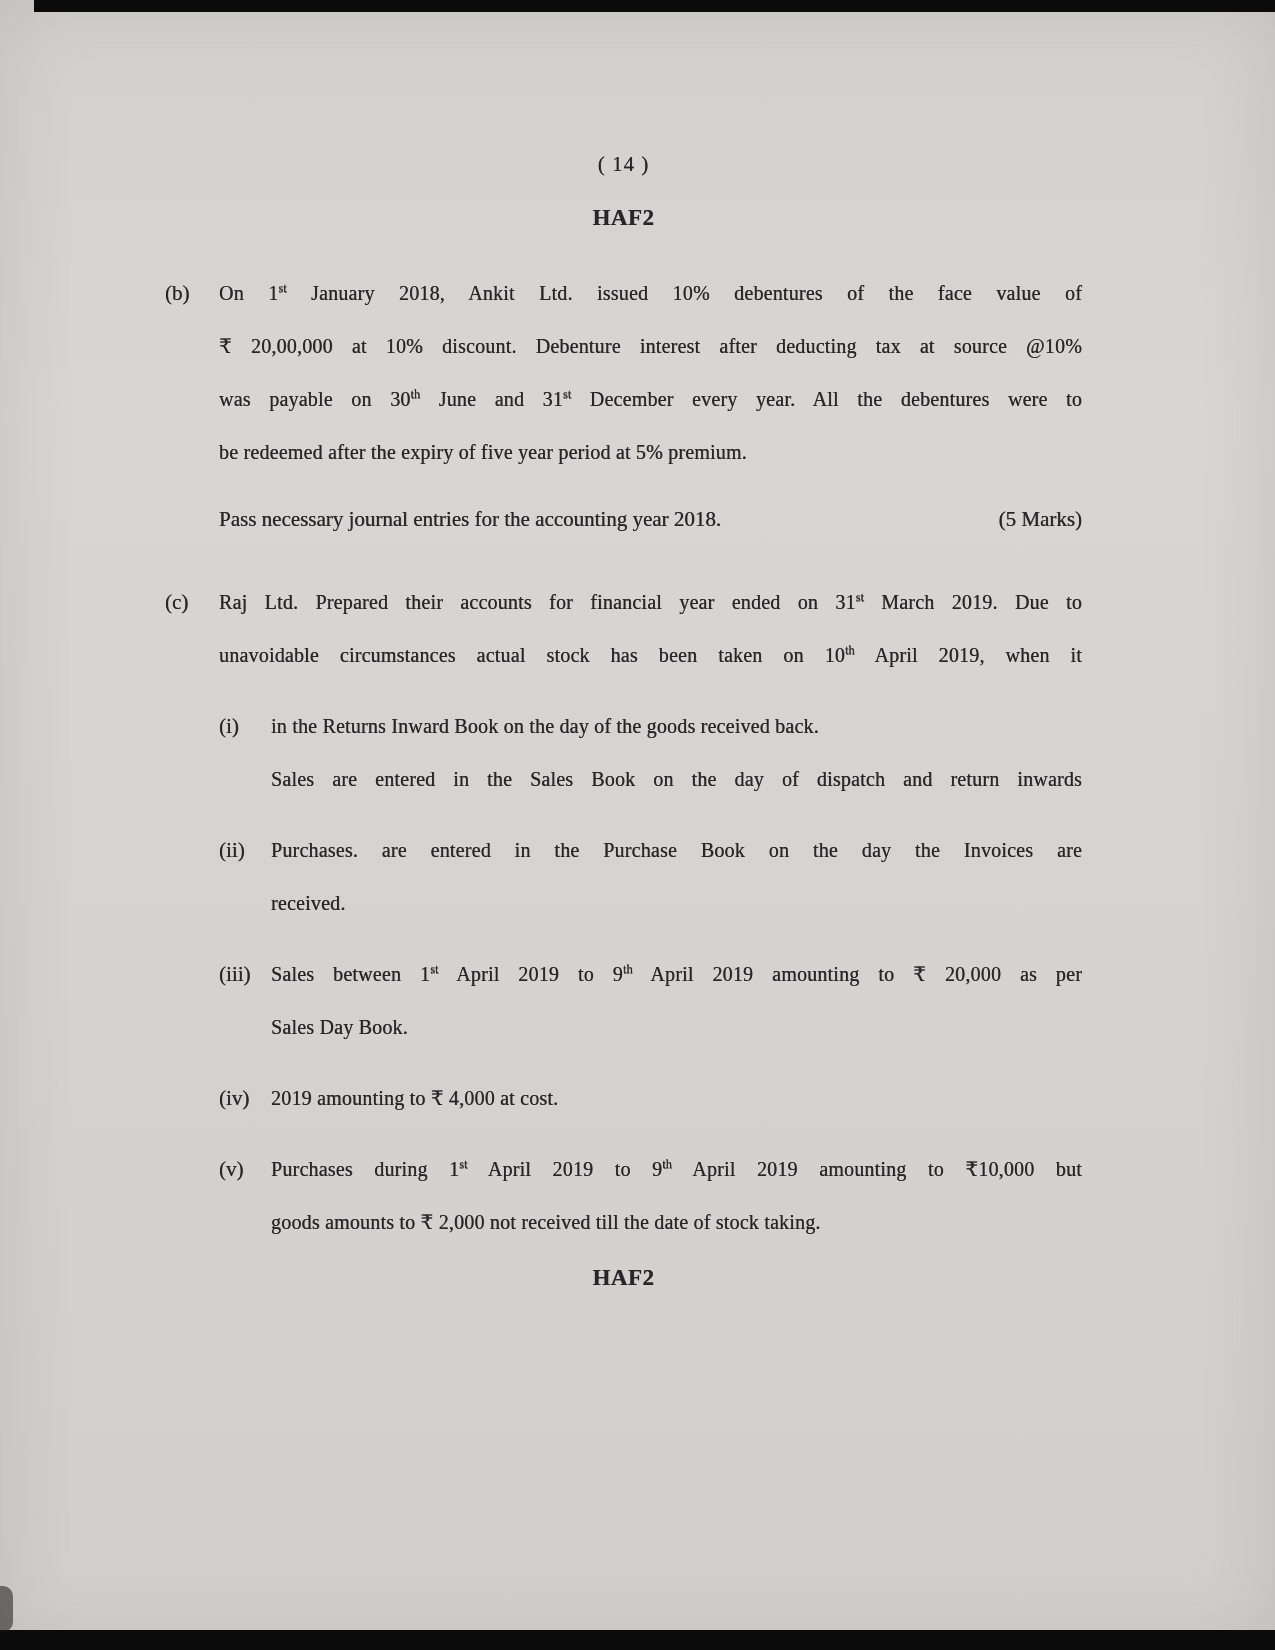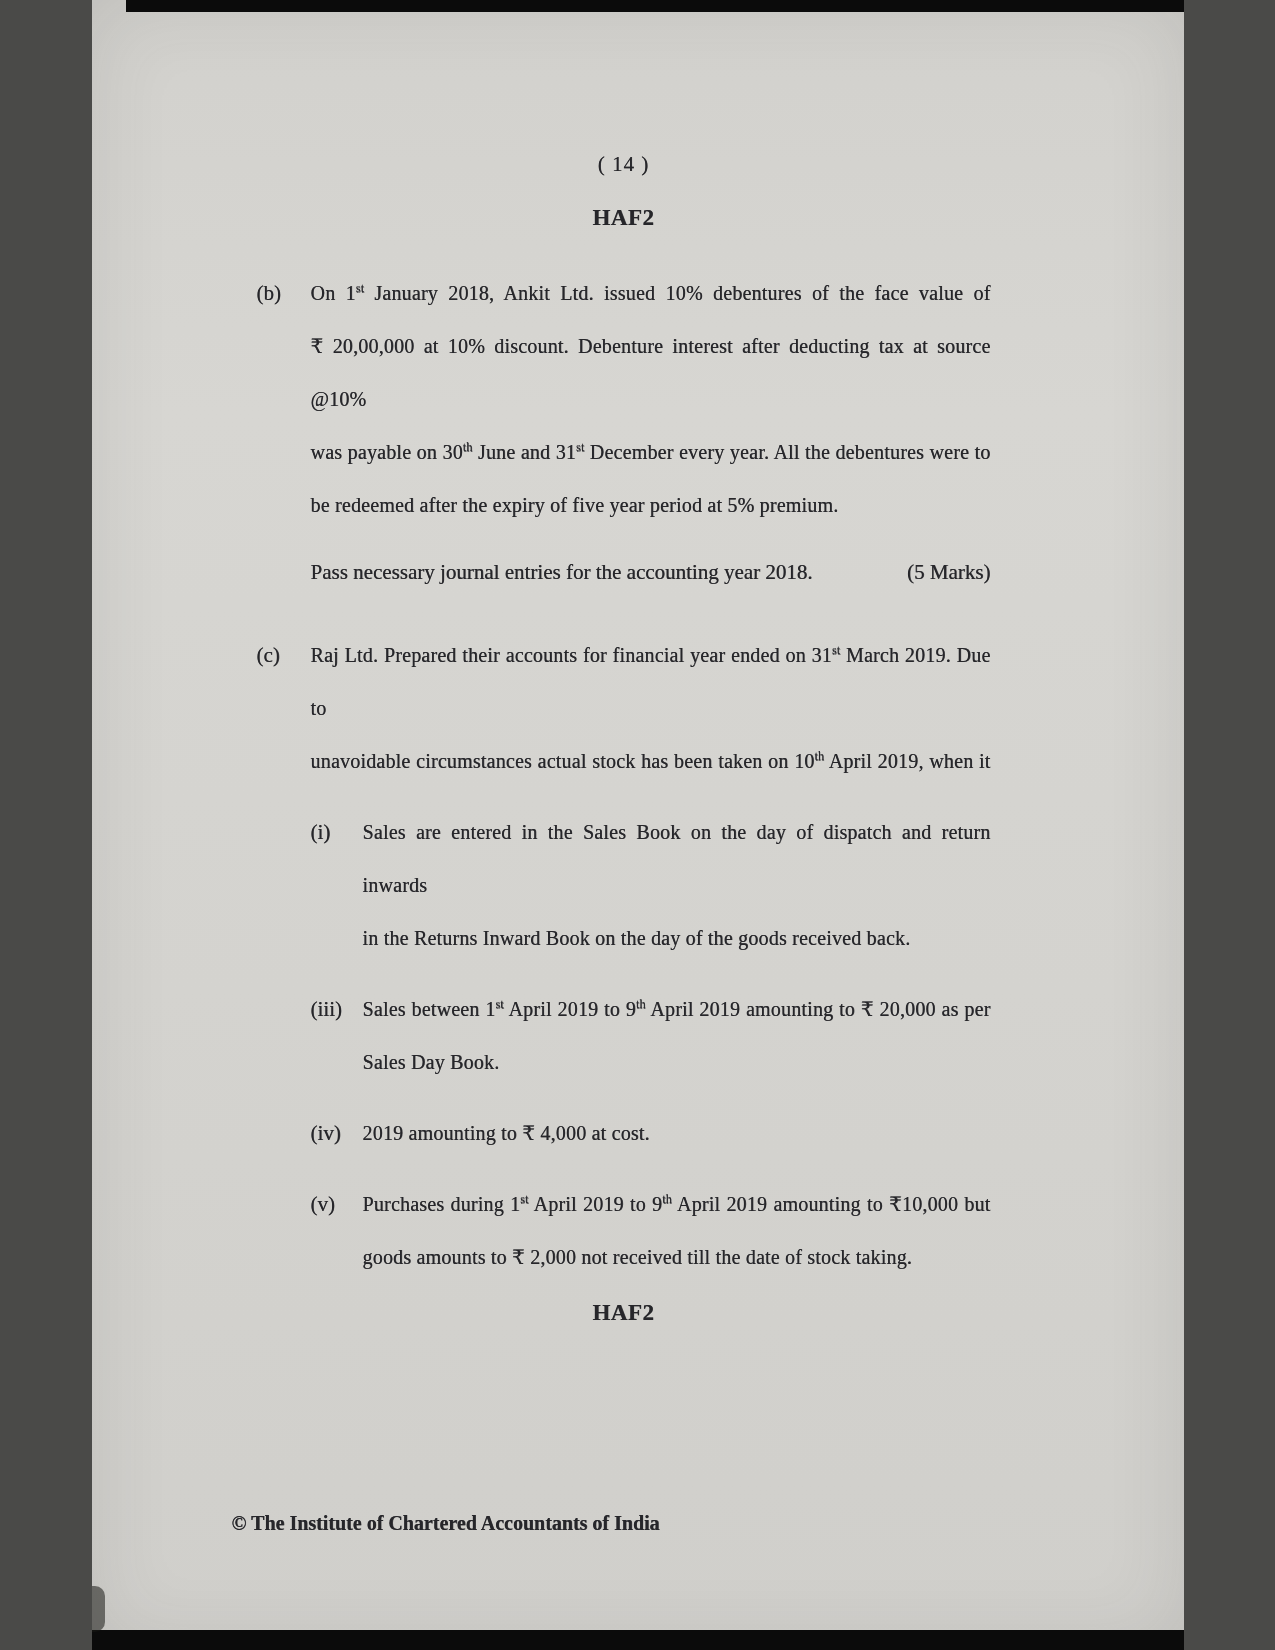--- a/index.html
+++ b/index.html
@@ -1,18 +1,18 @@
 <!DOCTYPE html>
 <html><head>
 <meta charset="utf-8">
 <style>
   html, body { margin: 0; padding: 0; background: #4a4a48; }
   .scan-page {
     position: relative;
-    width: 1092px;
+    width: 1275px;
     height: 1650px;
     margin: 0 auto;
     background: linear-gradient(180deg, #d2d1cd 0%, #d7d6d2 25%, #d4d3cf 60%, #d0cfcb 100%);
     box-shadow: inset 0 0 80px rgba(60,60,55,0.12);
     overflow: hidden;
     font-family: "Liberation Serif", "DejaVu Serif", serif;
     color: #26262a;
   }
   .edge-top {
     position: absolute; top: 0; left: 34px; right: 0; height: 12px;
@@ -124,22 +124,29 @@
       <div class="q-body">
         <div class="para">
             <div class="line">Raj Ltd. Prepared their accounts for financial year ended on 31<sup>st</sup> March 2019. Due to</div>
             <div class="line">unavoidable circumstances actual stock has been taken on 10<sup>th</sup> April 2019, when it</div>
           </div>
 
         <div class="items">
           <div class="item">
             <div class="item-label">(i)</div>
             <div class="item-body">
+                <div class="line last">in the Returns Inward Book on the day of the goods received back.</div>
                 <div class="line">Sales are entered in the Sales Book on the day of dispatch and return inwards</div>
-                <div class="line last">in the Returns Inward Book on the day of the goods received back.</div>
+              </div>
+          </div>
+          <div class="item">
+            <div class="item-label">(ii)</div>
+            <div class="item-body">
+                <div class="line">Purchases. are entered in the Purchase Book on the day the Invoices are</div>
+                <div class="line last">received.</div>
               </div>
           </div>
           <div class="item">
             <div class="item-label">(iii)</div>
             <div class="item-body">
                 <div class="line">Sales between 1<sup>st</sup> April 2019 to 9<sup>th</sup> April 2019 amounting to ₹  20,000 as per</div>
                 <div class="line last">Sales Day Book.</div>
               </div>
           </div>
           <div class="item">
@@ -155,14 +162,13 @@
                 <div class="line last">goods amounts to ₹  2,000 not received till the date of stock taking.</div>
               </div>
           </div>
         </div>
       </div>
     </div>
 
     <div class="code footer">HAF2</div>
   </div>
 
-  <div class="copyright">© The Institute of Chartered Accountants of India</div>
 </div>
 
 </body></html>

